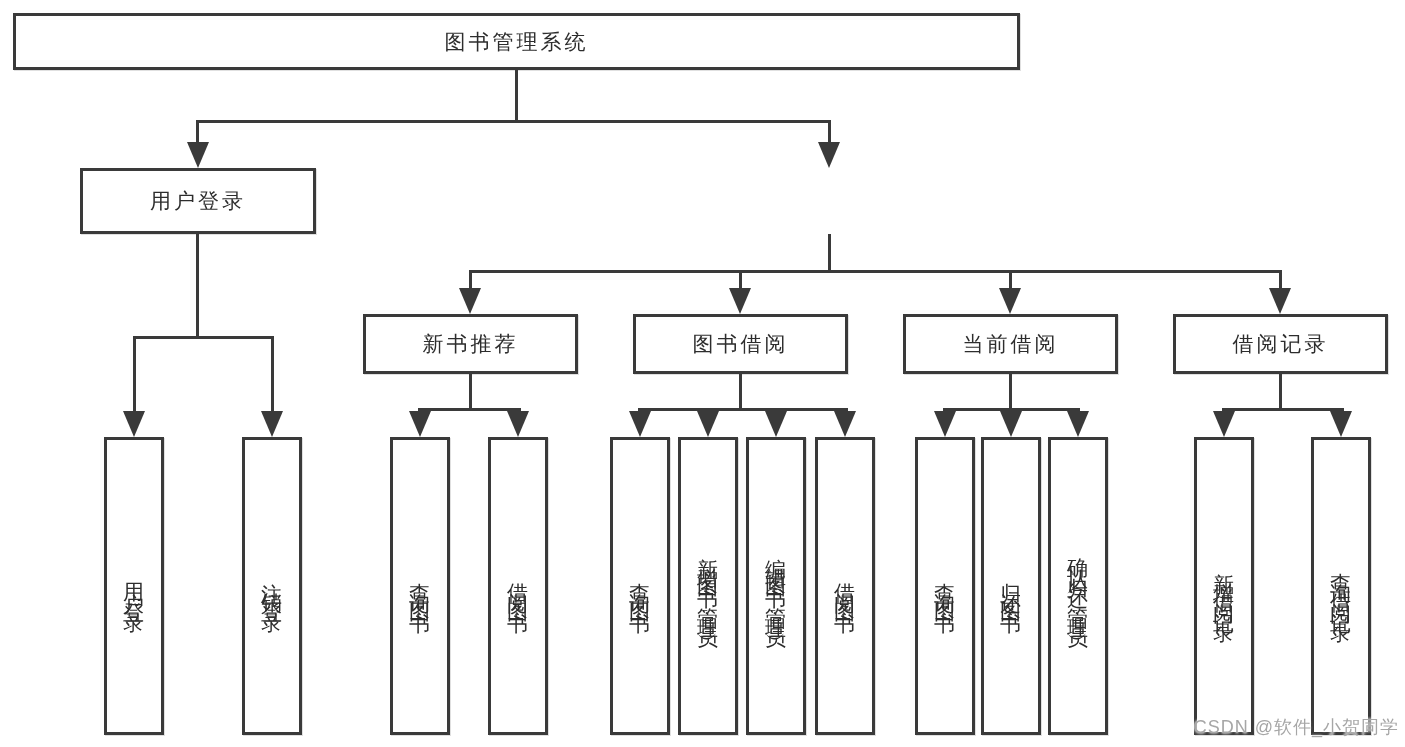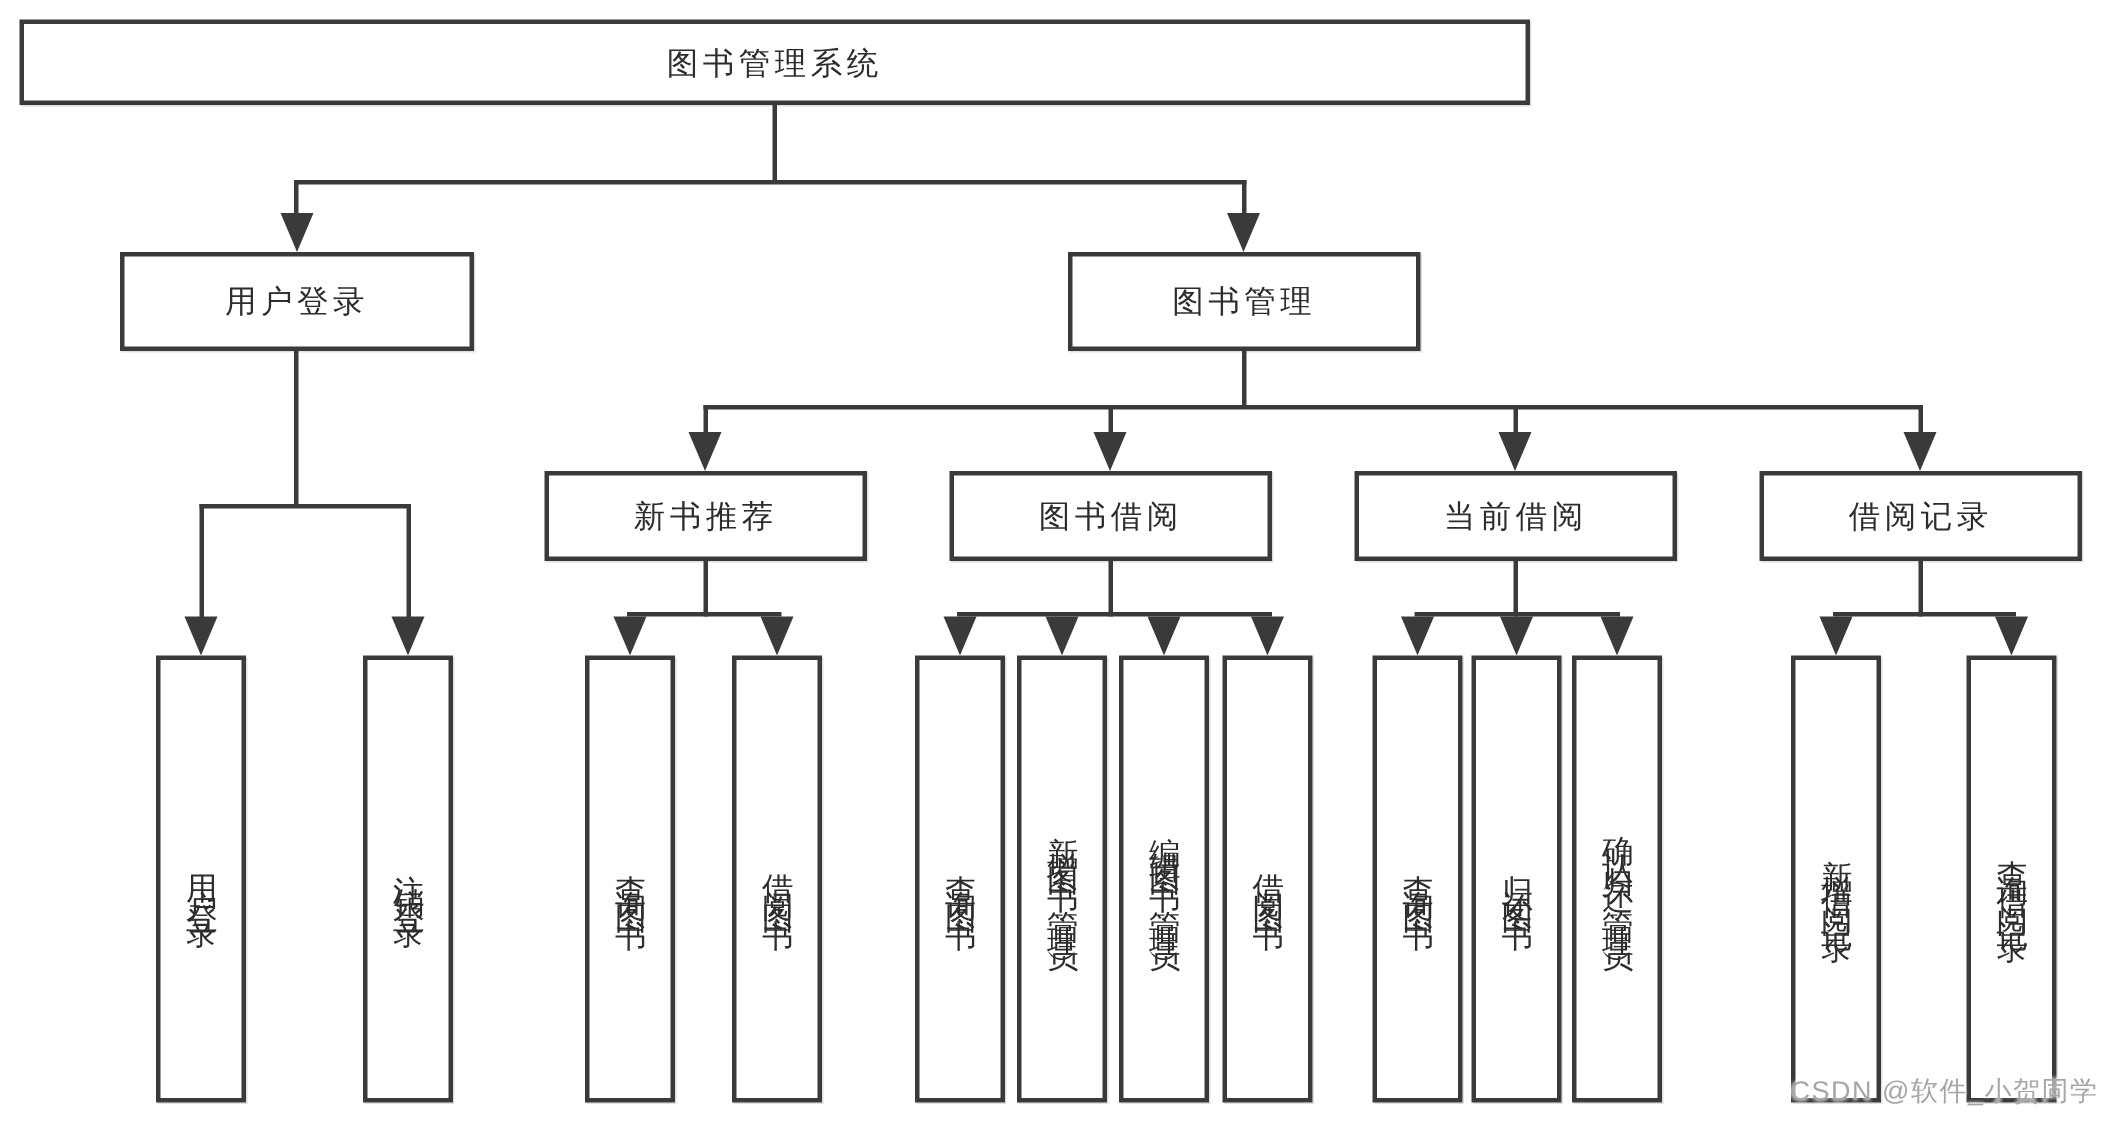--- a/index.html
+++ b/index.html
@@ -70,23 +70,20 @@
 
   <div class="v" style="left:515px;top:70px;height:51px"></div>
   <div class="h" style="left:196px;top:120px;width:635px"></div>
   <div class="v" style="left:196px;top:120px;height:26px"></div>
   <div class="v" style="left:828px;top:120px;height:26px"></div>
   <div class="arr" style="left:187px;top:142px"></div>
   <div class="arr" style="left:818px;top:142px"></div>
 
   <div class="box" style="left:80px;top:168px;width:236px;height:66px">
     <span class="lbl">用户登录</span>
-  </div>
-  <div class="box" style="left:712px;top:168px;width:235px;height:66px">
-    <span class="lbl">图书管理</span>
   </div>
 
   <div class="v" style="left:196px;top:234px;height:102px"></div>
   <div class="h" style="left:133px;top:336px;width:141px"></div>
   <div class="v" style="left:133px;top:336px;height:76px"></div>
   <div class="v" style="left:271px;top:336px;height:76px"></div>
   <div class="arr" style="left:123px;top:411px"></div>
   <div class="arr" style="left:261px;top:411px"></div>
 
   <div class="v" style="left:828px;top:234px;height:37px"></div>

